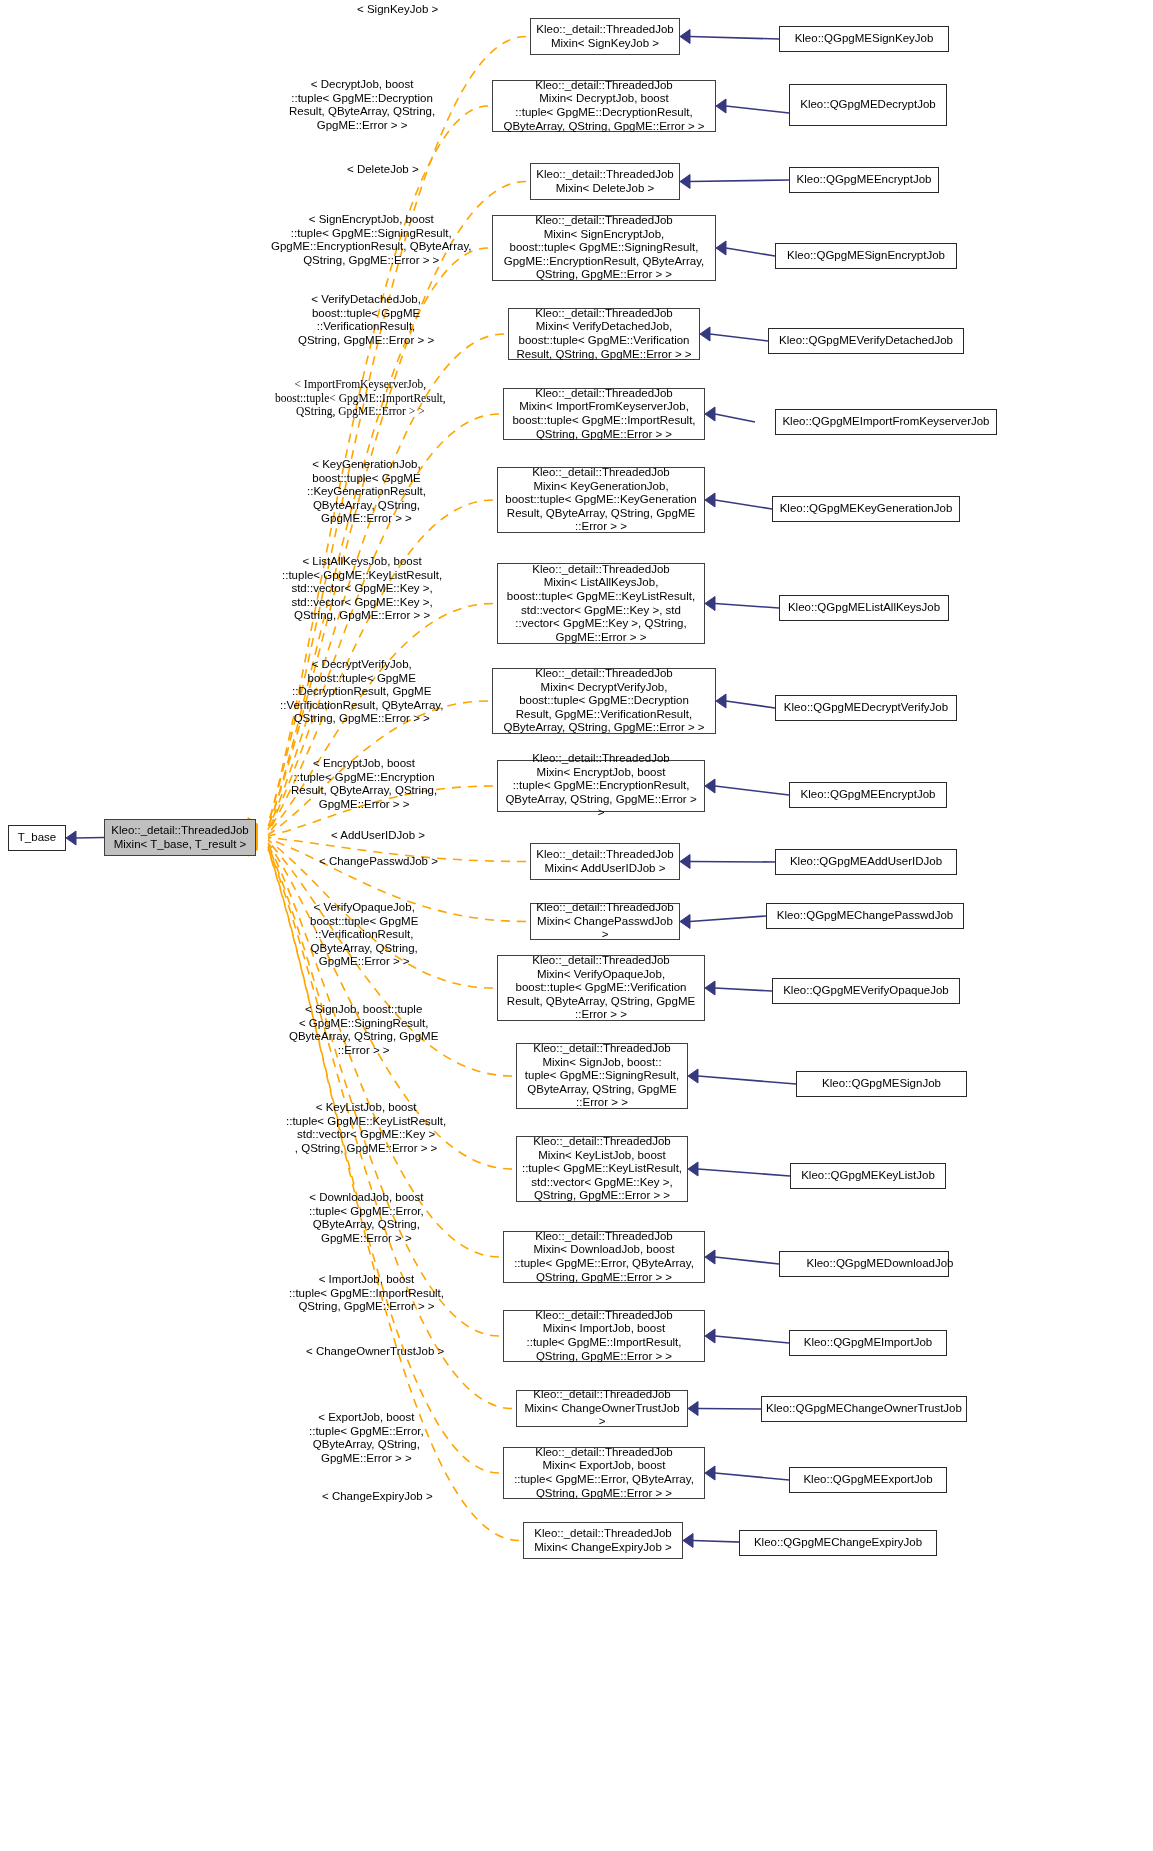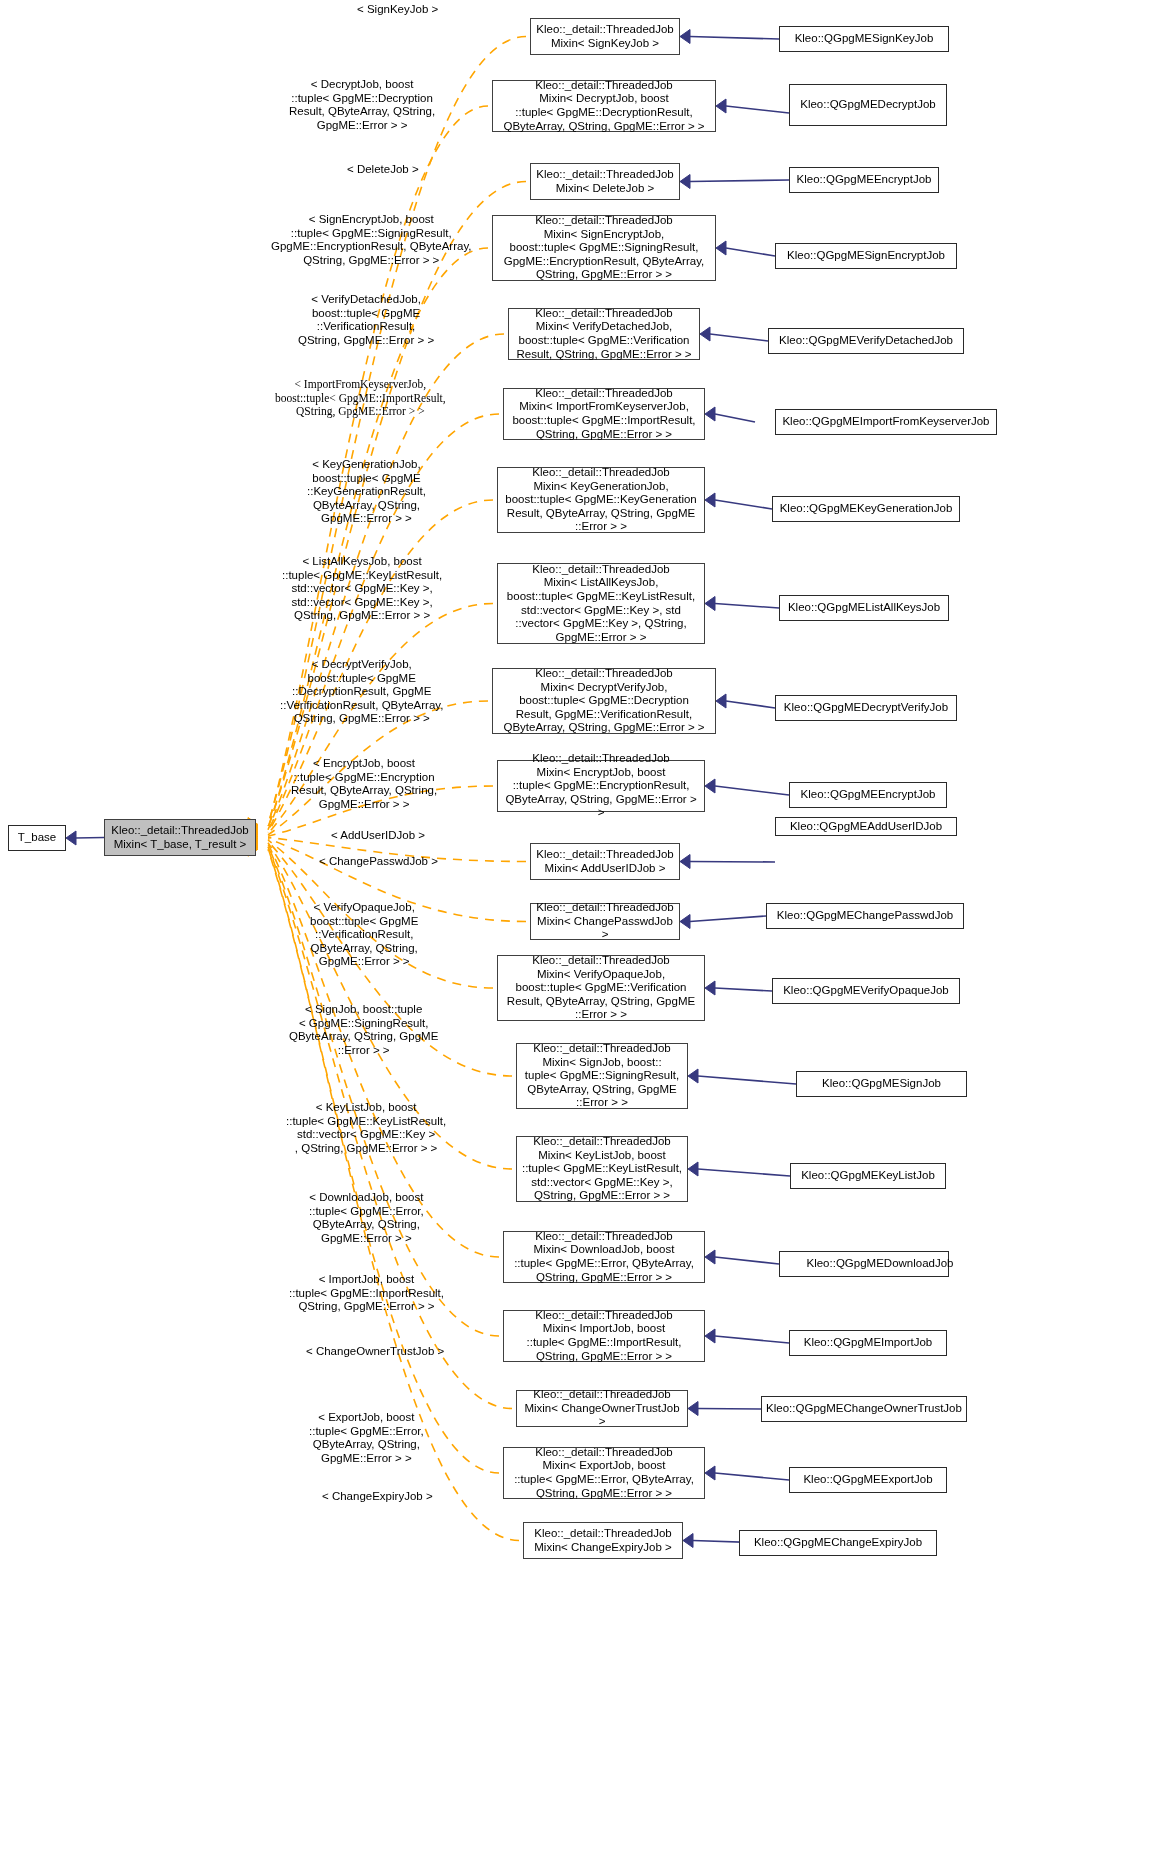--- a/index.html
+++ b/index.html
@@ -232,21 +232,21 @@
 Result, QByteArray, QString,
 GpgME::Error &gt; &gt;</div>
     <div class="node" style="left: 497px; top: 760px; width: 208px; height: 52px;">Kleo::_detail::ThreadedJob
 Mixin&lt; EncryptJob, boost
 ::tuple&lt; GpgME::EncryptionResult,
 QByteArray, QString, GpgME::Error &gt; &gt;</div>
     <div class="node plain" style="left: 789px; top: 782px; width: 158px; height: 26px;">Kleo::QGpgMEEncryptJob</div>
     <div class="label" style="left: 331px; top: 829px;">&lt; AddUserIDJob &gt;</div>
     <div class="node" style="left: 530px; top: 843px; width: 150px; height: 37px;">Kleo::_detail::ThreadedJob
 Mixin&lt; AddUserIDJob &gt;</div>
-    <div class="node plain" style="left: 775px; top: 817px; width: 182px; height: 19px;">Kleo::QGpgMEAddUserIDJob</div>
+    <div class="node plain" style="left: 775px; top: 849px; width: 182px; height: 26px;">Kleo::QGpgMEAddUserIDJob</div>
     <div class="label" style="left: 319px; top: 855px;">&lt; ChangePasswdJob &gt;</div>
     <div class="node" style="left: 530px; top: 903px; width: 150px; height: 37px;">Kleo::_detail::ThreadedJob
 Mixin&lt; ChangePasswdJob &gt;</div>
     <div class="node plain" style="left: 766px; top: 903px; width: 198px; height: 26px;">Kleo::QGpgMEChangePasswdJob</div>
     <div class="label" style="left: 310px; top: 901px;">&lt; VerifyOpaqueJob,
 boost::tuple&lt; GpgME
 ::VerificationResult,
 QByteArray, QString,
 GpgME::Error &gt; &gt;</div>
     <div class="node" style="left: 497px; top: 955px; width: 208px; height: 66px;">Kleo::_detail::ThreadedJob

